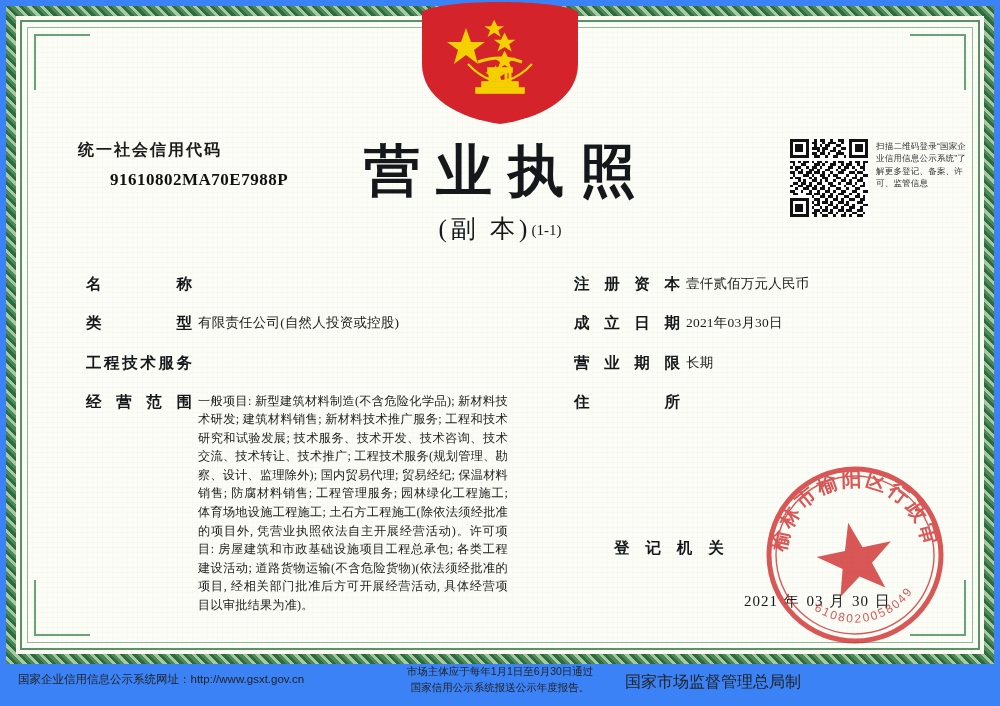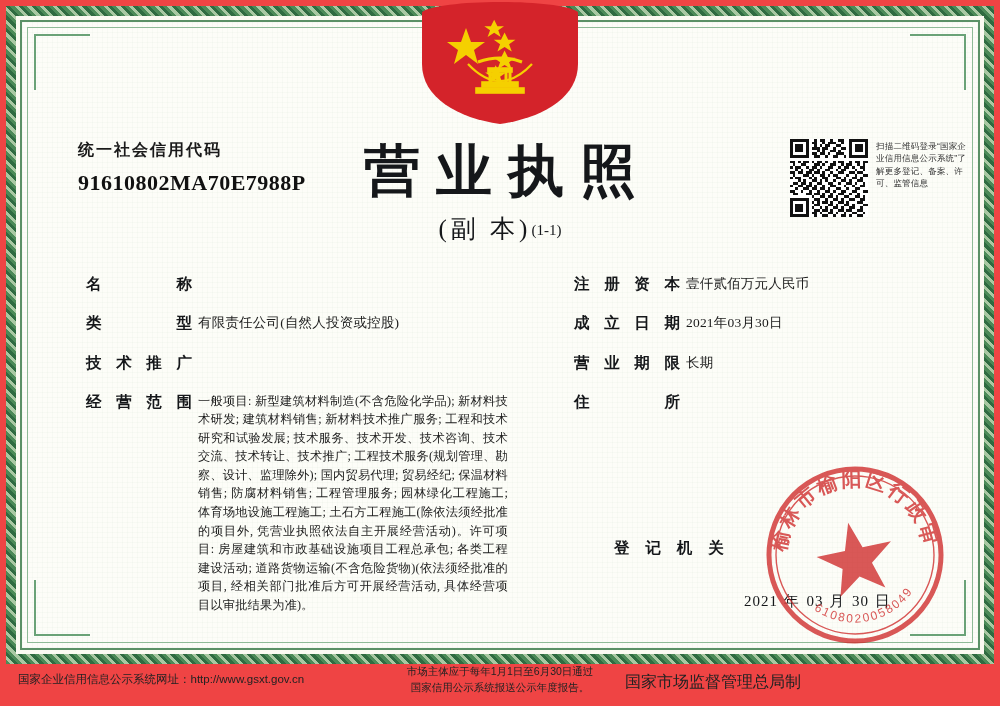--- a/index.html
+++ b/index.html
@@ -10,21 +10,21 @@
   body {
     width: 1000px;
     height: 706px;
     font-family: "Liberation Sans", sans-serif;
     overflow: hidden;
   }
   .license {
     position: relative;
     width: 1000px;
     height: 706px;
-    background: #ef4444;
+    background: #3b82f6;
     box-sizing: border-box;
     overflow: hidden;
   }
   
   .border-outer {
     position: absolute;
     left: 6px; top: 6px; right: 6px; bottom: 42px;
     border: 10px solid #3f7d4e;
     border-image: repeating-linear-gradient(45deg,
         #4c8a58 0px, #4c8a58 3px,
@@ -71,25 +71,26 @@
   }
   .credit-label {
     font-size: 16px;
     letter-spacing: 2px;
     color: #1a1a1a;
     font-family: "Liberation Serif", serif;
     font-weight: 700;
   }
   .credit-value {
     margin-top: 9px;
-    font-size: 22px;
+    font-size: 17px;
     color: #111;
     font-family: "Liberation Serif", serif;
     letter-spacing: 0.5px;
     font-weight: 700;
+    margin-left: 32px;
   }
 
   .main-title {
     position: absolute;
     top: 134px;
     left: 0;
     width: 1000px;
     text-align: center;
     font-family: "Liberation Serif", serif;
     font-weight: 700;
@@ -553,21 +554,21 @@
   <div class="fields">
     <div class="col-left">
       <div class="field-row">
         <div class="f-label">名　　称</div>
       </div>
       <div class="field-row">
         <div class="f-label">类　　型</div>
         <div class="f-value">有限责任公司(自然人投资或控股)</div>
       </div>
       <div class="field-row">
-        <div class="f-label">技术推广</div>
+        <div class="f-label">工程技术服务</div>
       </div>
       <div class="field-row">
         <div class="f-label">经 营 范 围</div>
         <div class="f-value small">一般项目: 新型建筑材料制造(不含危险化学品); 新材料技术研发; 建筑材料销售; 新材料技术推广服务; 工程和技术研究和试验发展; 技术服务、技术开发、技术咨询、技术交流、技术转让、技术推广; 工程技术服务(规划管理、勘察、设计、监理除外); 国内贸易代理; 贸易经纪; 保温材料销售; 防腐材料销售; 工程管理服务; 园林绿化工程施工; 体育场地设施工程施工; 土石方工程施工(除依法须经批准的项目外, 凭营业执照依法自主开展经营活动)。许可项目: 房屋建筑和市政基础设施项目工程总承包; 各类工程建设活动; 道路货物运输(不含危险货物)(依法须经批准的项目, 经相关部门批准后方可开展经营活动, 具体经营项目以审批结果为准)。</div>
       </div>
     </div>
 
     <div class="col-right">
       <div class="field-row">
         <div class="f-label">注 册 资 本</div>

